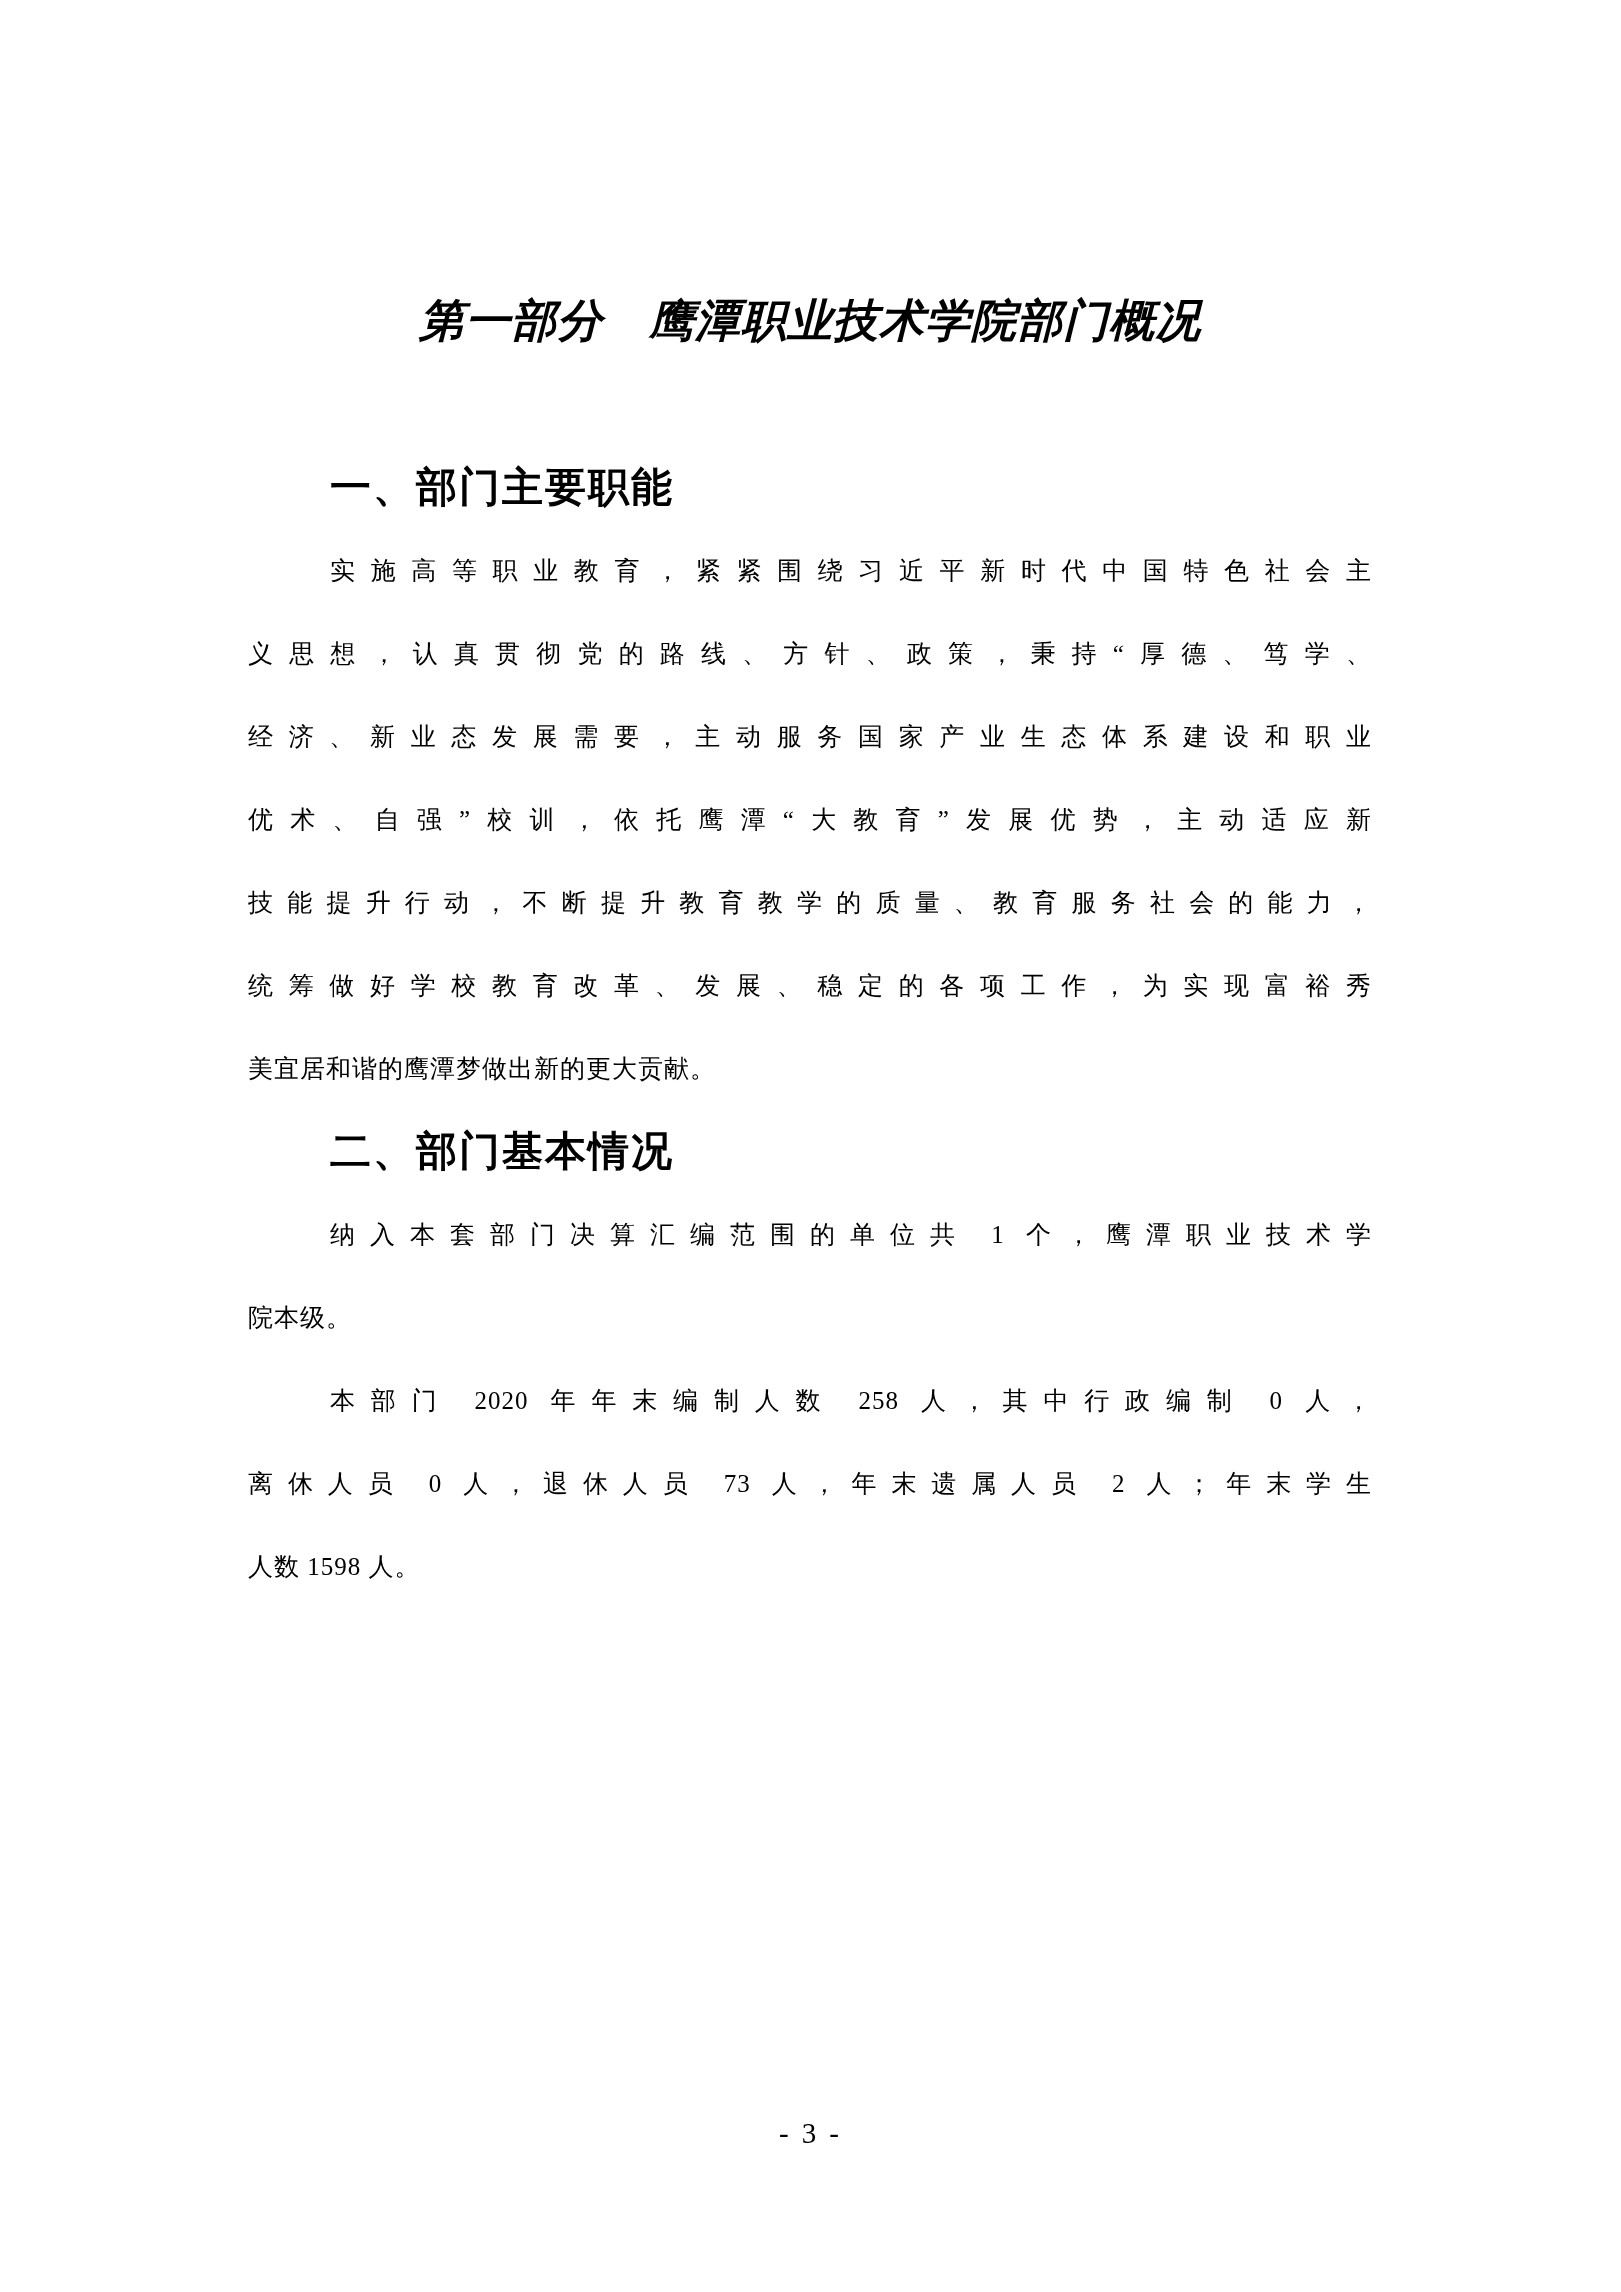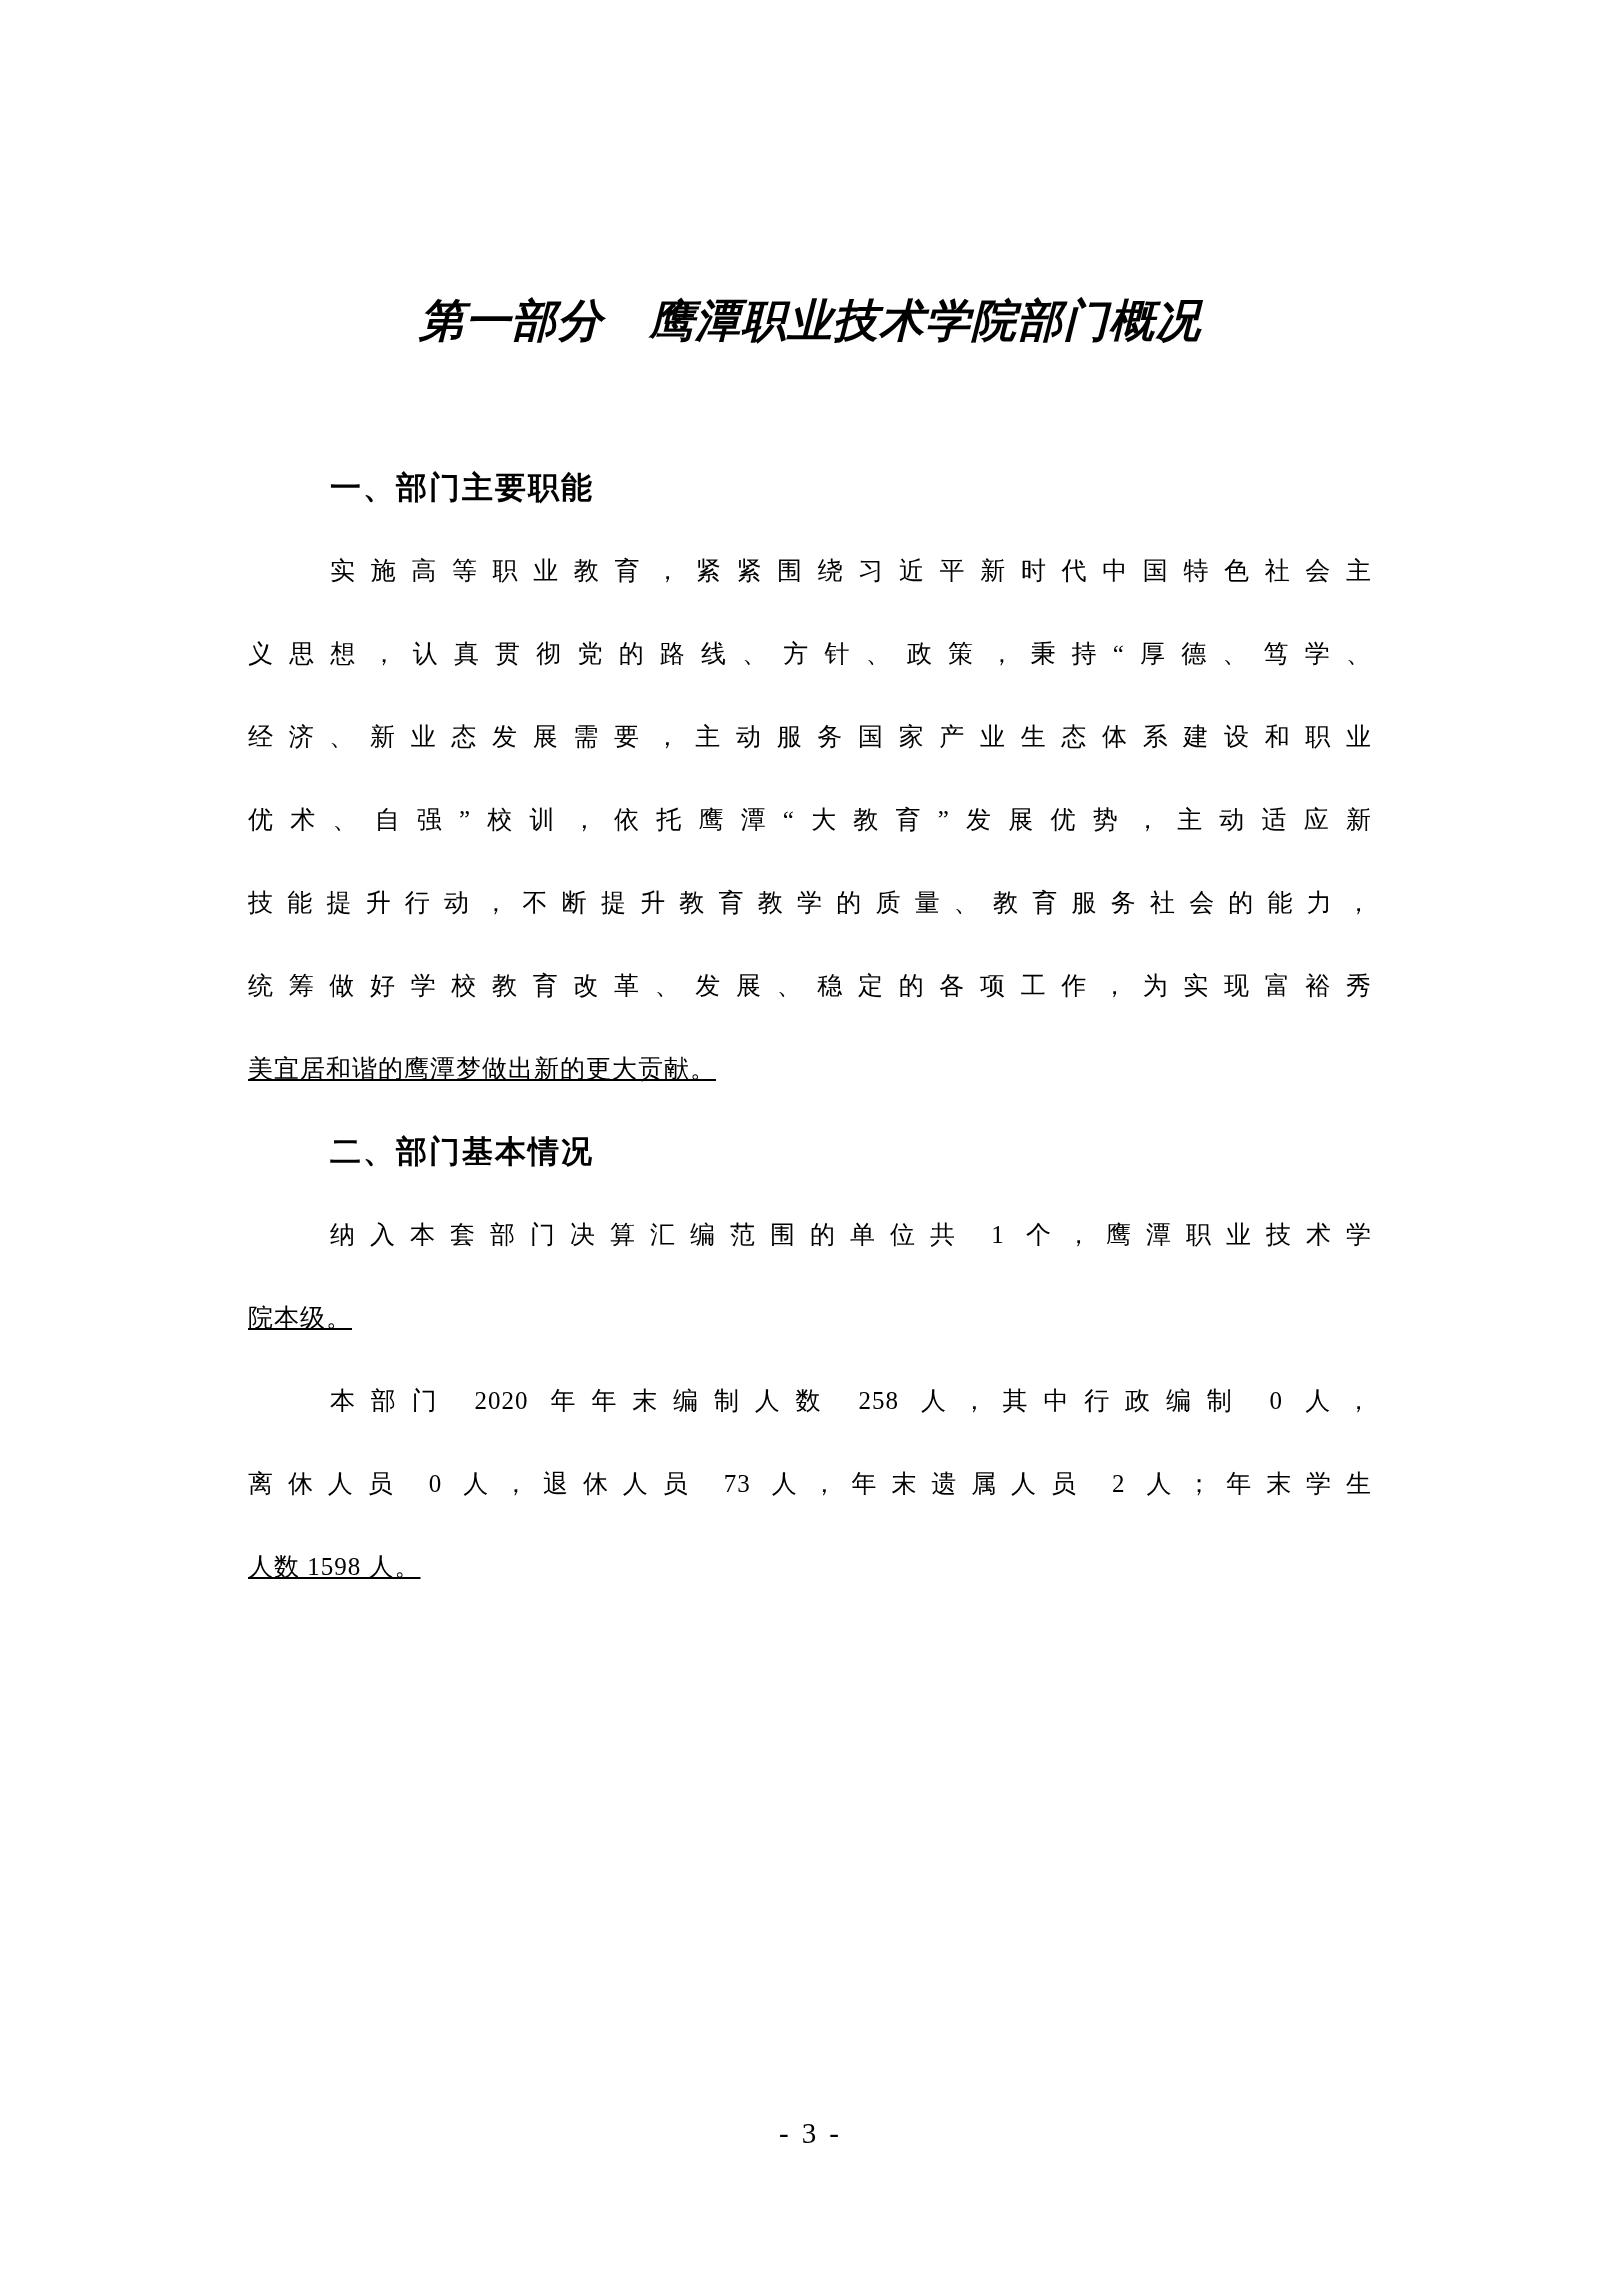--- a/index.html
+++ b/index.html
@@ -31,41 +31,40 @@
     font-weight: bold;
     letter-spacing: 1px;
     font-family: "Liberation Serif", "DejaVu Serif", serif;
     white-space: nowrap;
     font-style: italic;
   }
   .section-heading {
     height: 83px;
     line-height: 83px;
     padding-left: 82px;
-    font-size: 31px;
+    font-size: 41px;
     font-weight: bold;
     letter-spacing: 2px;
     font-family: "Liberation Sans", "DejaVu Sans", sans-serif;
     white-space: nowrap;
   }
   .line {
     height: 83px;
     line-height: 83px;
     font-size: 25px;
     letter-spacing: 1px;
     text-align: justify;
     text-align-last: justify;
     text-justify: inter-character;
   }
   .line.indent {
     padding-left: 82px;
   }
   .line.last {
     text-align-last: left;
-    text-decoration: underline;
   }
   .page-number {
     position: absolute;
     top: 2117px;
     left: 0;
     width: 100%;
     text-align: center;
     font-size: 29px;
     letter-spacing: 2.9px;
     font-family: "Liberation Serif", "DejaVu Serif", serif;

